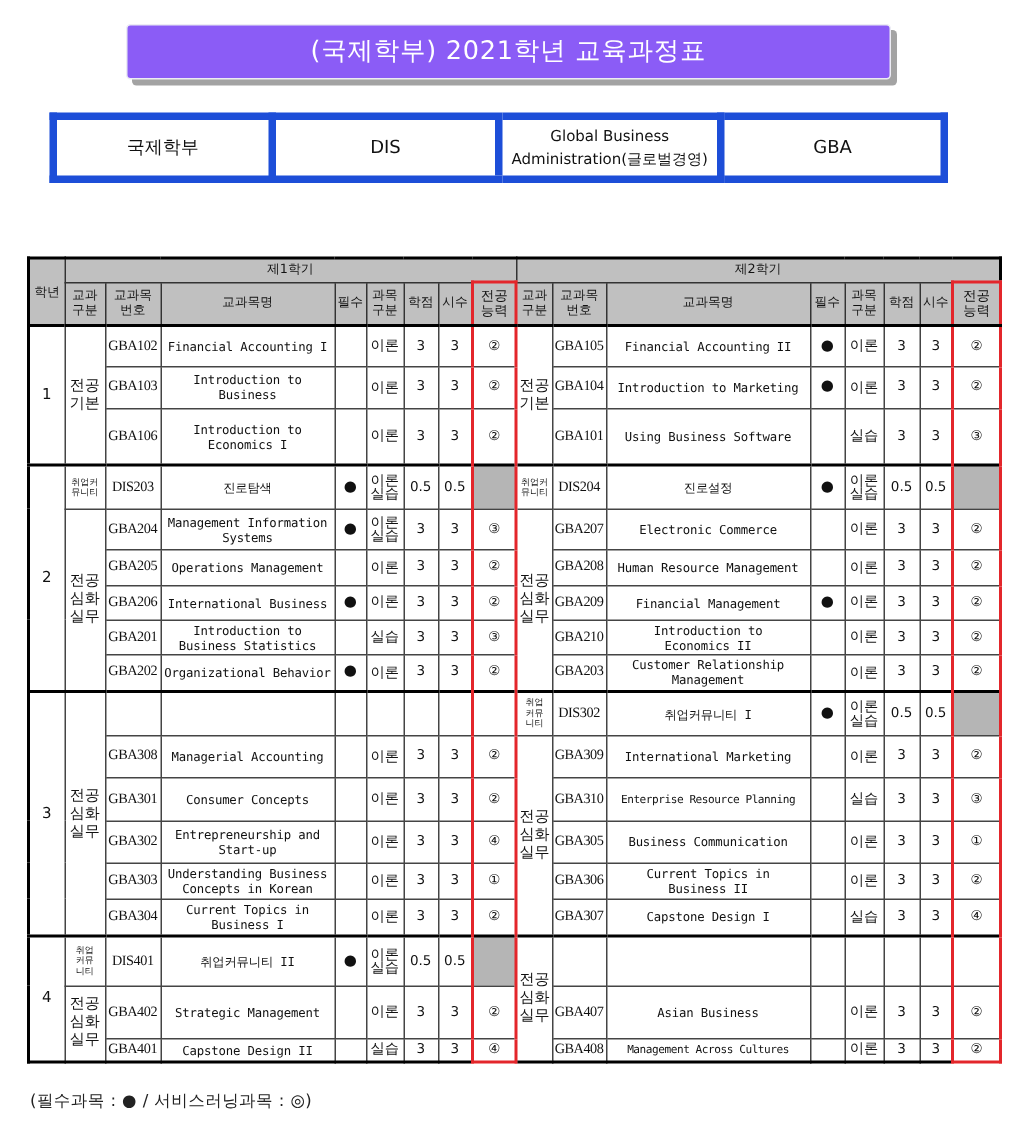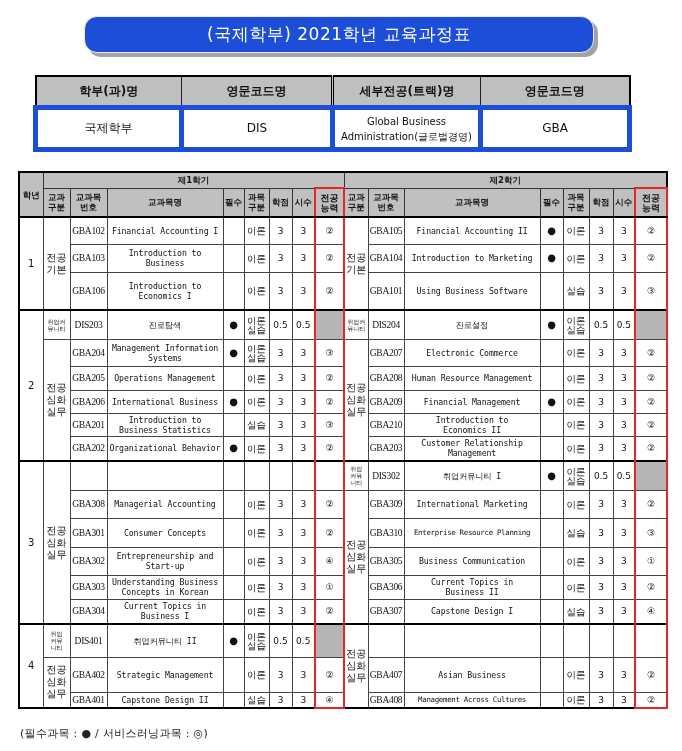--- a/index.html
+++ b/index.html
@@ -1,30 +1,30 @@
 <!DOCTYPE html>
 <html><head>
 <meta charset="utf-8">
 <style>
   html, body { margin:0; padding:0; }
   body { width:682px; height:751px; background:#ffffff; position:relative; overflow:hidden;
          font-family:"DejaVu Sans", sans-serif; color:#111; }
   .banner { position:absolute; left:84px; top:16px; width:508px; height:35px;
-            background:#1d4ed8; border:1px solid #ececf4; border-radius:13px;
+            background:#8b5cf6; border:1px solid #ececf4; border-radius:3px;
             box-shadow:4px 4px 0 #a3a3a3; color:#ffffff; font-size:17px;
             text-align:center; line-height:35px; letter-spacing:0.5px; }
   table { border-collapse:collapse; table-layout:fixed; }
   .info { position:absolute; left:33px; top:75px; width:594px; border:2px solid #000; }
   .info th { background:#bfbfbf; height:26px; font-size:12px; font-weight:bold; border:1px solid #222; }
   .info td { height:35px; font-size:12px; text-align:center; border:5px solid #1d4ed8; white-space:pre-line; line-height:15px; }
   .info .thick-r { border-right:3px double #000; }
   .info td.small { font-size:10px;margin-top:12px; }
 
   .cur { position:absolute; left:18px; top:171px; width:648px; border:2px solid #000; }
-  .cur th { background:#c0c0c0; font-size:8.5px; font-weight:bold; border:1px solid #333;
+  .cur th { background:#c0c0c0; font-size:8.5px; font-weight:normal; border:1px solid #333;
             line-height:10px; padding:0; white-space:pre-line; color:#111; }
   .cur td { border:1px solid #444; text-align:center; font-size:9px; padding:0 1px;
             white-space:pre-line; line-height:10px; }
   .cur td.nm { font-family:"DejaVu Sans Mono", monospace; font-size:8.2px; letter-spacing:-0.1px; }
   .cur td.nm.tight { font-size:7.4px; letter-spacing:-0.3px; }
   .cur td.code { font-family:Liberation Serif, serif; font-size:9.5px; letter-spacing:-0.3px; }
   .cur td.cat { font-size:10px; line-height:12px; }
   .cur td.cat.sm { font-size:6px; line-height:7px; }
   .cur td.yr { font-size:10px; }
   .cur td.req { font-size:10px; }
@@ -44,26 +44,20 @@
 <div class="banner">(국제학부) 2021학년 교육과정표</div>
 
 <table class="info">
   <colgroup>
       <col style="width:146px">
       <col style="width:151px">
       <col style="width:148px">
       <col style="width:149px">
     </colgroup>
   <tbody>
-      <tr>
-    <th>학부(과)명</th>
-    <th class="thick-r">영문코드명</th>
-    <th>세부전공(트랙)명</th>
-    <th>영문코드명</th>
-  </tr>
   <tr>
     <td>국제학부</td>
     <td class="thick-r">DIS</td>
     <td class="small">Global Business
 Administration(글로벌경영)</td>
     <td>GBA</td>
   </tr>
 </tbody>
   </table>
 

